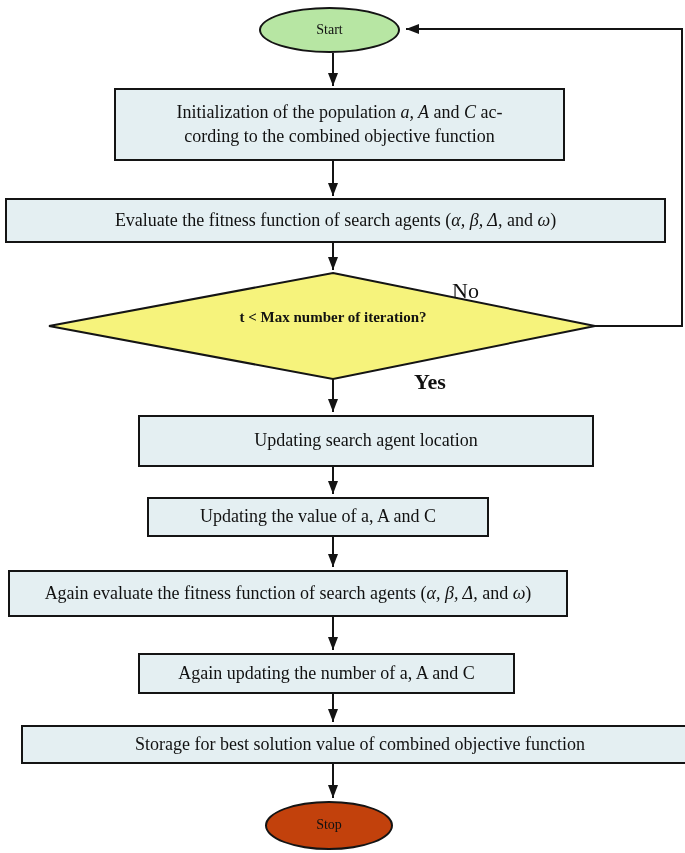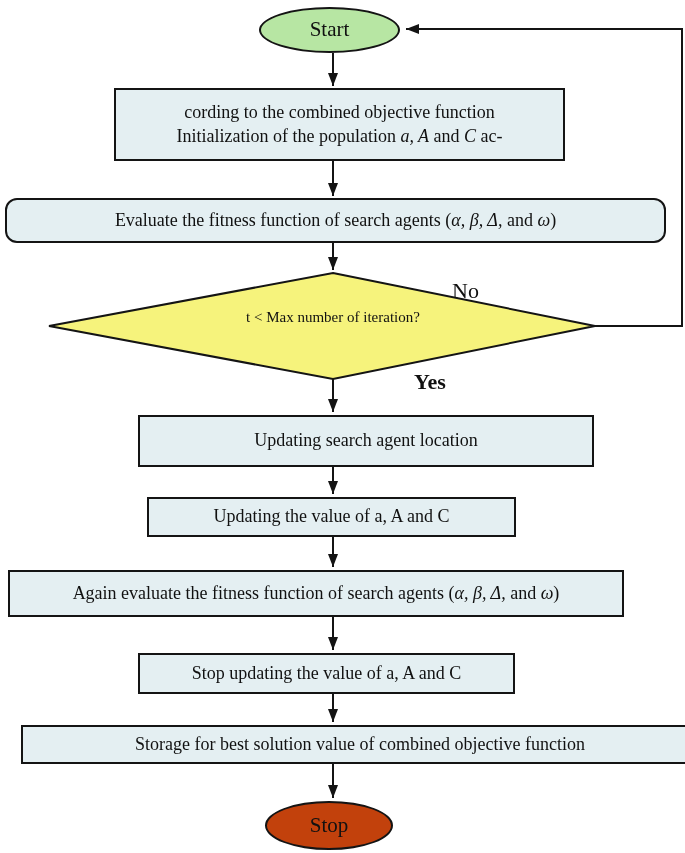--- a/index.html
+++ b/index.html
@@ -12,21 +12,21 @@
   .node{
     position:absolute;box-sizing:border-box;
     display:flex;flex-direction:column;align-items:center;justify-content:center;
     text-align:center;line-height:1.3;
   }
   .proc{
     background:#e4eff2;border:2px solid #141414;font-size:18px;
     padding:0 4px;
   }
   .term{
-    border:2px solid #141414;border-radius:50%;font-size:21px;
+    border:2px solid #141414;border-radius:50%;font-size:14px;
   }
   .start-fill{background:#b7e6a3;}
   .stop-fill{background:#c2410c;}
   .decision-label{
     position:absolute;font-size:15px;text-align:center;line-height:1.2;
   }
   .branch-label{position:absolute;font-size:22px;}
   .seg-italic{font-style:italic;}
 </style>
 </head>
@@ -54,52 +54,52 @@
     <line x1="333" y1="764" x2="333" y2="798" stroke="#141414" stroke-width="2" marker-end="url(#arrow)"></line>
 
     <polyline points="595,326 682,326 682,29 406,29" fill="none" stroke="#141414" stroke-width="2" marker-end="url(#arrow)"></polyline>
   </svg>
 
   <div class="node term start-fill" style="left:259px;top:7px;width:141px;height:46px;">
     <span>Start</span>
   </div>
 
   <div class="node proc" style="left:114px;top:88px;width:451px;height:73px;">
-    <div>cording to the combined objective function</div>
     <div>
       <span>Initialization of the population </span><span class="seg-italic">a, A</span><span> and </span><span class="seg-italic">C</span><span> ac-</span>
     </div>
+    <div>cording to the combined objective function</div>
   </div>
 
-  <div class="node proc" style="left:5px;top:198px;width:661px;height:45px;border-radius:12px;">
+  <div class="node proc" style="left:5px;top:198px;width:661px;height:45px;">
     <div>
       <span>Evaluate the fitness function of search agents (</span><span class="seg-italic">α, β, Δ,</span><span> and </span><span class="seg-italic">ω</span><span>)</span>
     </div>
   </div>
 
-  <div class="decision-label" style="left:173px;top:308px;width:320px;">t &lt; Max number of iteration?</div>
+  <div class="decision-label" style="left:173px;top:308px;width:320px;font-weight:bold;">t &lt; Max number of iteration?</div>
   <div class="branch-label" style="left:452px;top:278px;">No</div>
   <div class="branch-label" style="left:414px;top:369px;font-weight:bold;">Yes</div>
 
   <div class="node proc" style="left:138px;top:415px;width:456px;height:52px;">
     <span>Updating search agent location</span>
   </div>
 
-  <div class="node proc" style="left:147px;top:497px;width:369px;height:40px;">
+  <div class="node proc" style="left:147px;top:497px;width:342px;height:40px;">
     <span>Updating the value of a, A and C</span>
   </div>
 
-  <div class="node proc" style="left:8px;top:570px;width:616px;height:47px;">
+  <div class="node proc" style="left:8px;top:570px;width:560px;height:47px;">
     <div>
       <span>Again evaluate the fitness function of search agents (</span><span class="seg-italic">α, β, Δ,</span><span> and </span><span class="seg-italic">ω</span><span>)</span>
     </div>
   </div>
 
   <div class="node proc" style="left:138px;top:653px;width:377px;height:41px;">
-    <span>Stop updating the value of a, A and C</span>
+    <span>Again updating the number of a, A and C</span>
   </div>
 
   <div class="node proc" style="left:21px;top:725px;width:678px;height:39px;">
     <span>Storage for best solution value of combined objective function</span>
   </div>
 
   <div class="node term stop-fill" style="left:265px;top:801px;width:128px;height:49px;">
     <span>Stop</span>
   </div>
 

